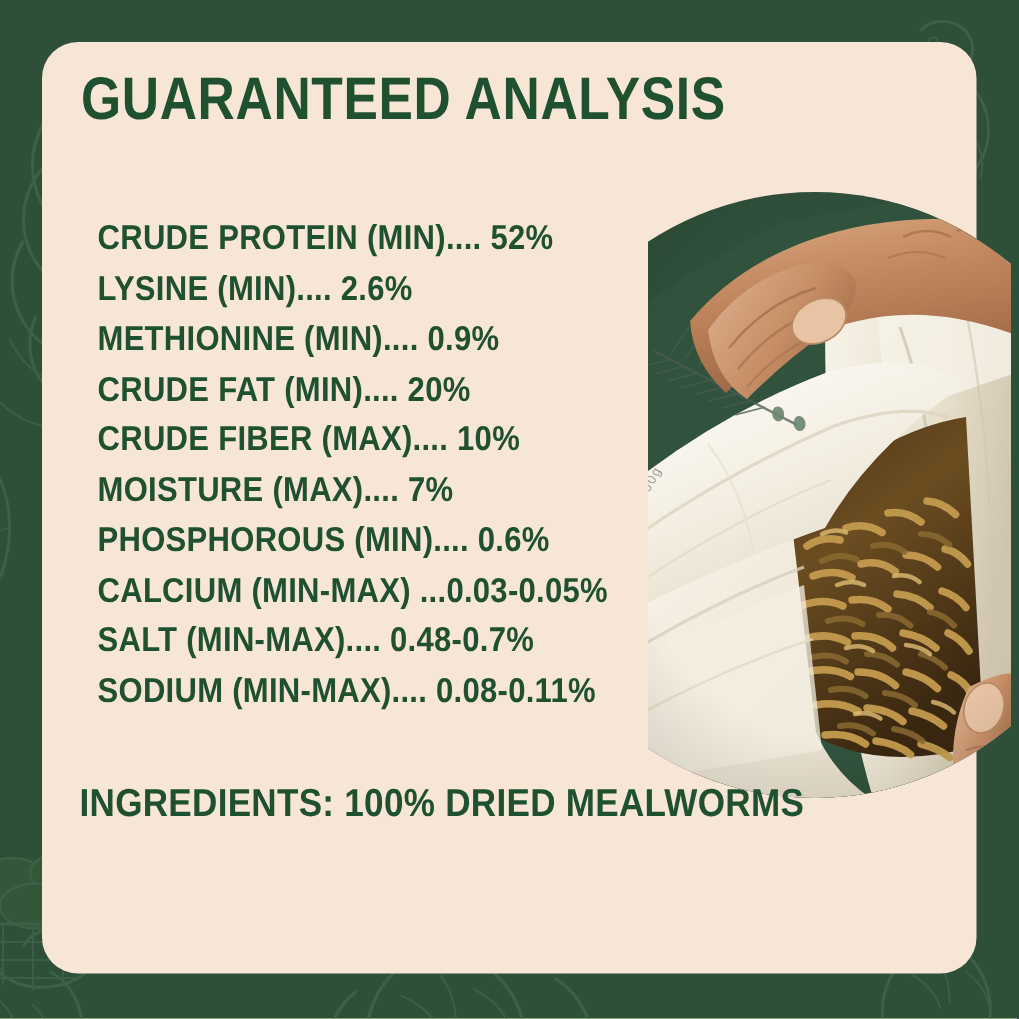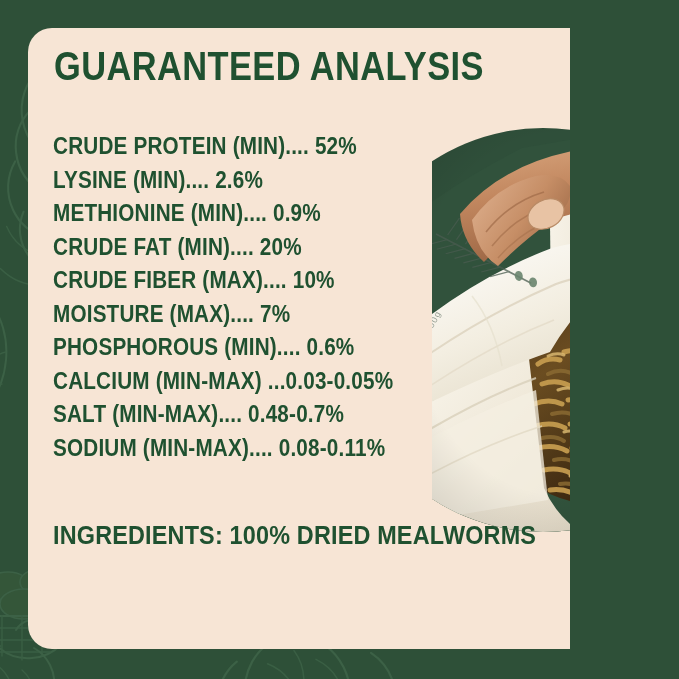--- a/index.html
+++ b/index.html
@@ -9,21 +9,21 @@
   body {
     width: 679px;
     height: 679px;
     overflow: hidden;
     font-family: "Liberation Sans", sans-serif;
     background: #2e5038;
   }
 
   #root {
     position: relative;
-    width: 570px;
+    width: 674px;
     height: 679px;
     background: #bef264;
     overflow: hidden;
   }
 
   
   #bg-art {
     position: absolute;
     inset: 0;
     width: 679px;
@@ -80,21 +80,21 @@
     transform-origin: left center;
     white-space: nowrap;
   }
 
   
   #analysis-list {
     position: absolute;
     left: 53px;
     top: 132px;
     width: 420px;
-    margin: 0;
+    margin: 12px;
     padding: 0;
     list-style: none;
   }
   .analysis-row {
     height: 33.5px;
     color: #1f5130;
     font-size: 23px;
     line-height: 28px;
     font-weight: bold;
     letter-spacing: 0.2px;

